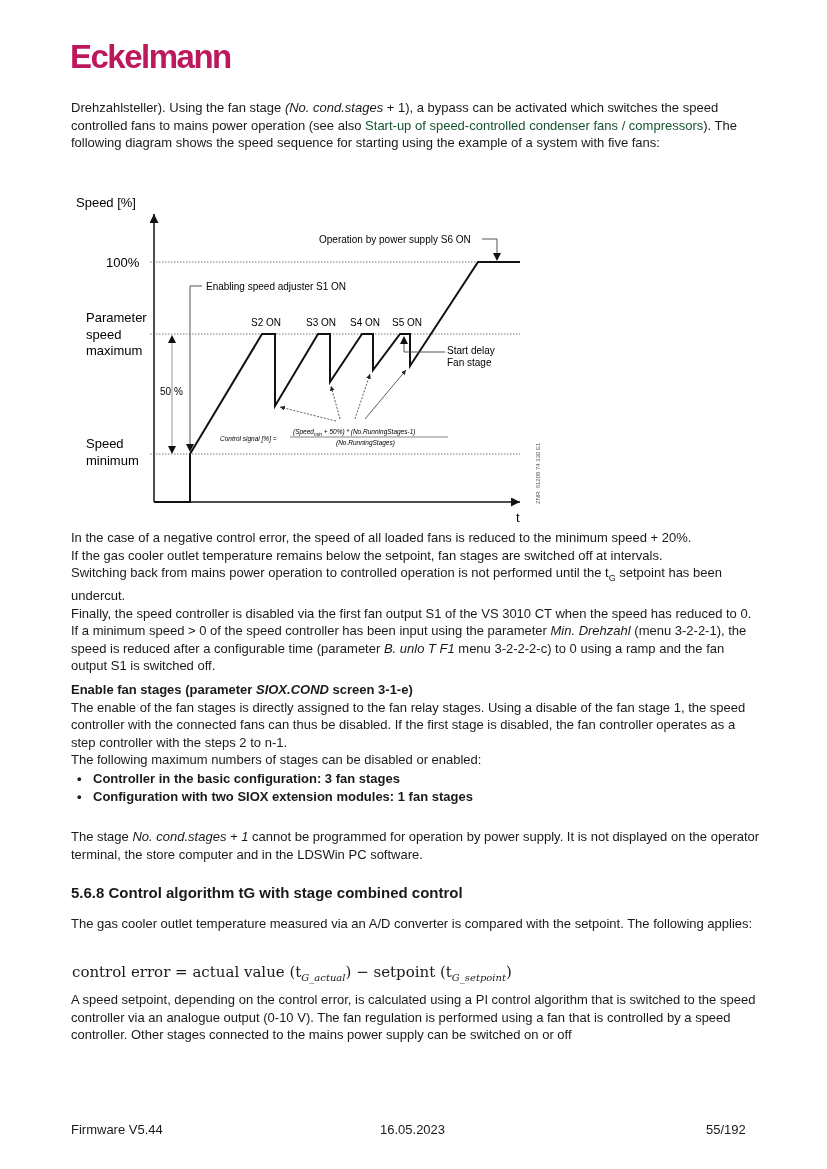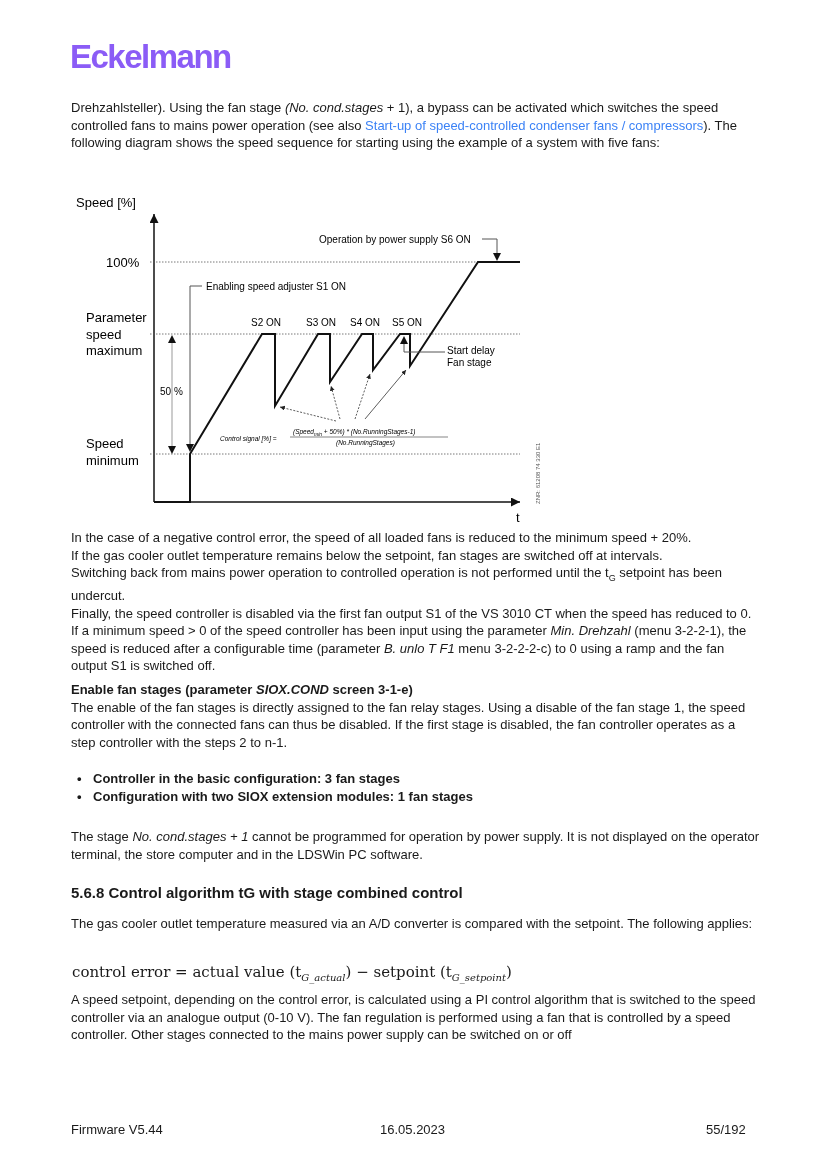--- a/index.html
+++ b/index.html
@@ -1,21 +1,21 @@
 <!DOCTYPE html>
 <html><head>
 <meta charset="utf-8">
 <style>
   html, body { margin: 0; padding: 0; background: #ffffff; }
   body { width: 827px; height: 1169px; position: relative; overflow: hidden;
          font-family: "Liberation Sans", sans-serif; color: #1a1a1a; font-size: 13px; }
   .logo { position: absolute; left: 70px; top: 38px; font-family: "Liberation Sans", sans-serif;
-          font-weight: bold; font-size: 33px; letter-spacing: -1.5px; color: #8b5cf6; }
+          font-weight: bold; font-size: 33px; letter-spacing: -1.5px; color: #be185d; }
   .para { position: absolute; left: 71px; width: 690px; line-height: 17.5px; font-size: 13px; margin: 0; }
-  .link { color: #3b82f6; }
+  .link { color: #14532d; }
   .diagram { position: absolute; left: 70px; top: 190px; width: 470px; height: 340px; }
   .h-bold { font-weight: bold; }
   ul.bullets { position: absolute; left: 71px; top: 768px; margin: 2px; padding: 0; list-style: none; line-height: 17.5px; font-weight: bold; }
   ul.bullets li { padding-left: 20px; position: relative; }
   ul.bullets li::before { content: "•"; position: absolute; left: 4px; }
   .section-title { position: absolute; left: 71px; top: 884px; font-weight: bold; font-size: 15px; margin: 0; }
   .formula { position: absolute; left: 72px; top: 963px; font-family: "DejaVu Serif", "Liberation Serif", serif; font-size: 15px; }
   .formula sub { font-style: italic; font-size: 10px; }
   .footer { position: absolute; top: 1122px; font-size: 13px; }
   svg text { font-family: "Liberation Sans", sans-serif; }
@@ -97,20 +97,21 @@
 <p class="para" style="top:529px;">
   <span>In the case of a negative control error, the speed of all loaded fans is reduced to the minimum speed + 20%.</span><br>
   <span>If the gas cooler outlet temperature remains below the setpoint, fan stages are switched off at intervals.</span><br>
   <span>Switching back from mains power operation to controlled operation is not performed until the t</span><sub style="font-size:9px">G</sub><span> setpoint has been undercut.</span><br>
   <span>Finally, the speed controller is disabled via the first fan output S1 of the VS 3010 CT when the speed has reduced to 0. If a minimum speed &gt; 0 of the speed controller has been input using the parameter </span><i>Min. Drehzahl</i><span> (menu 3-2-2-1), the speed is reduced after a configurable time (parameter </span><i>B. unlo T F1</i><span> menu 3-2-2-2-c) to 0 using a ramp and the fan output S1 is switched off.</span>
 </p>
 
 <p class="para" style="top:681px;">
   <span class="h-bold"><span>Enable fan stages (parameter </span><i>SIOX.COND</i><span> screen 3-1-e)</span></span><br>
   <span>The enable of the fan stages is directly assigned to the fan relay stages. Using a disable of the fan stage 1, the speed controller with the connected fans can thus be disabled. If the first stage is disabled, the fan controller operates as a step controller with the steps 2 to n-1.</span><br>
+  <span>The following maximum numbers of stages can be disabled or enabled:</span>
 </p>
 
 <ul class="bullets">
   <li>Controller in the basic configuration: 3 fan stages</li>
   <li>Configuration with two SIOX extension modules: 1 fan stages</li>
 </ul>
 
 <p class="para" style="top:828px;">
   <span>The stage </span><i>No. cond.stages + 1</i><span> cannot be programmed for operation by power supply. It is not displayed on the operator terminal, the store computer and in the LDSWin PC software.</span>
 </p>

